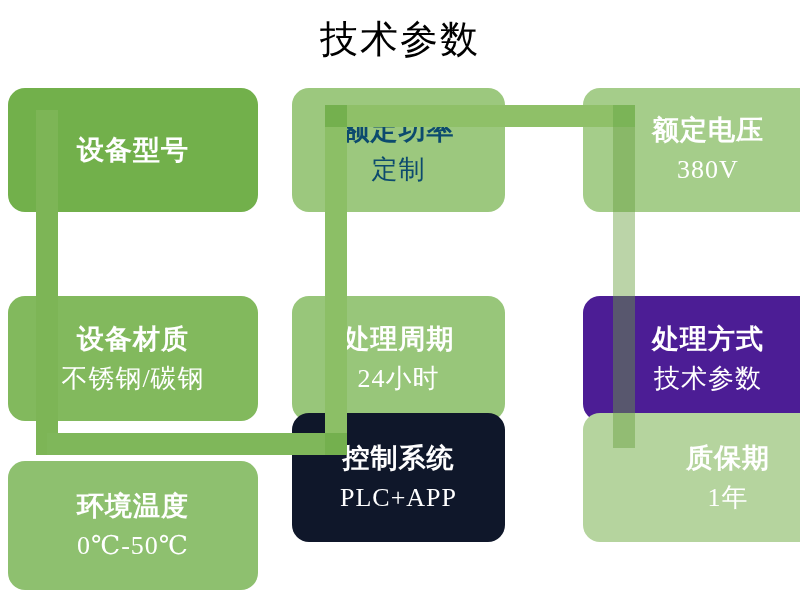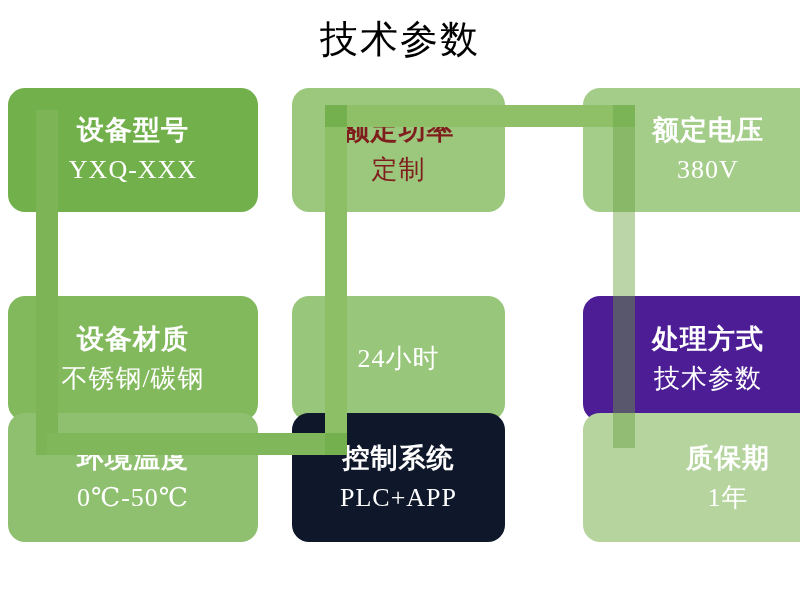--- a/index.html
+++ b/index.html
@@ -38,55 +38,55 @@
 </head>
 <body>
 
 <div class="stage">
 
   <div class="slide-title">技术参数</div>
 
   <div class="box col1 row1" style="background: rgb(114, 176, 75);">
     <div class="box-content" style="color: rgb(255, 255, 255);">
       <div class="box-title">设备型号</div>
-      <div class="box-value">YXQ-XXX</div>
     </div>
   </div>
   <div class="box col2 row1" style="background: rgb(156, 200, 126);">
-    <div class="box-content" style="color: #7f1d1d;">
+    <div class="box-content" style="color: #0c4a6e;">
       <div class="box-title">额定功率</div>
       <div class="box-value">定制</div>
     </div>
   </div>
   <div class="box col3 row1" style="background: rgb(165, 205, 138);">
     <div class="box-content" style="color: rgb(255, 255, 255);">
       <div class="box-title">额定电压</div>
       <div class="box-value">380V</div>
     </div>
   </div>
 
   <div class="box col1 row2" style="background: rgb(130, 185, 93);">
     <div class="box-content" style="color: rgb(255, 255, 255);">
       <div class="box-title">设备材质</div>
       <div class="box-value">不锈钢/碳钢</div>
     </div>
   </div>
   <div class="box col2 row2" style="background: rgb(152, 198, 122);">
     <div class="box-content" style="color: rgb(255, 255, 255);">
+      <div class="box-title">处理周期</div>
       <div class="box-value">24小时</div>
     </div>
   </div>
   <div class="box col3 row2" style="background: #4c1d95;">
     <div class="box-content" style="color: rgb(255, 255, 255);">
       <div class="box-title">处理方式</div>
       <div class="box-value">技术参数</div>
     </div>
   </div>
 
-  <div class="box col1 row3" style="background: rgb(142, 192, 111);">
+  <div class="box col1 row3" style="background: rgb(142, 192, 111); margin-top: 48px;">
     <div class="box-content" style="color: rgb(255, 255, 255);">
       <div class="box-title">环境温度</div>
       <div class="box-value">0℃-50℃</div>
     </div>
   </div>
   <div class="box col2 row3" style="background: #0f172a;">
     <div class="box-content" style="color: rgb(255, 255, 255);">
       <div class="box-title">控制系统</div>
       <div class="box-value">PLC+APP</div>
     </div>

